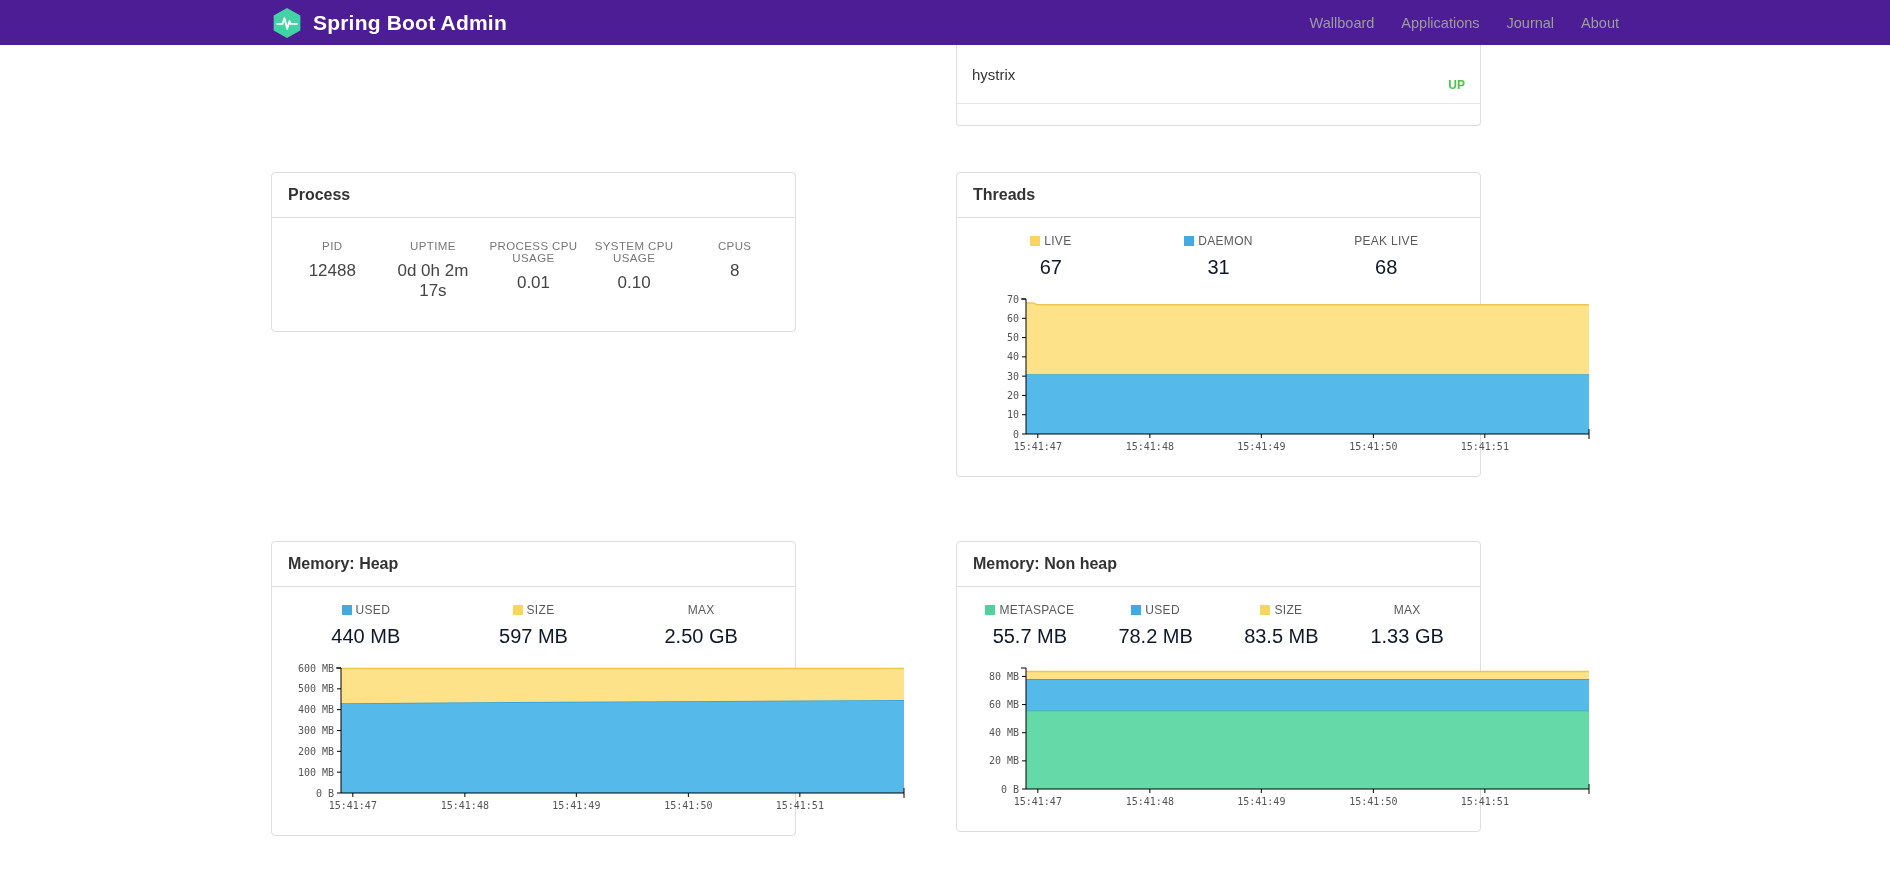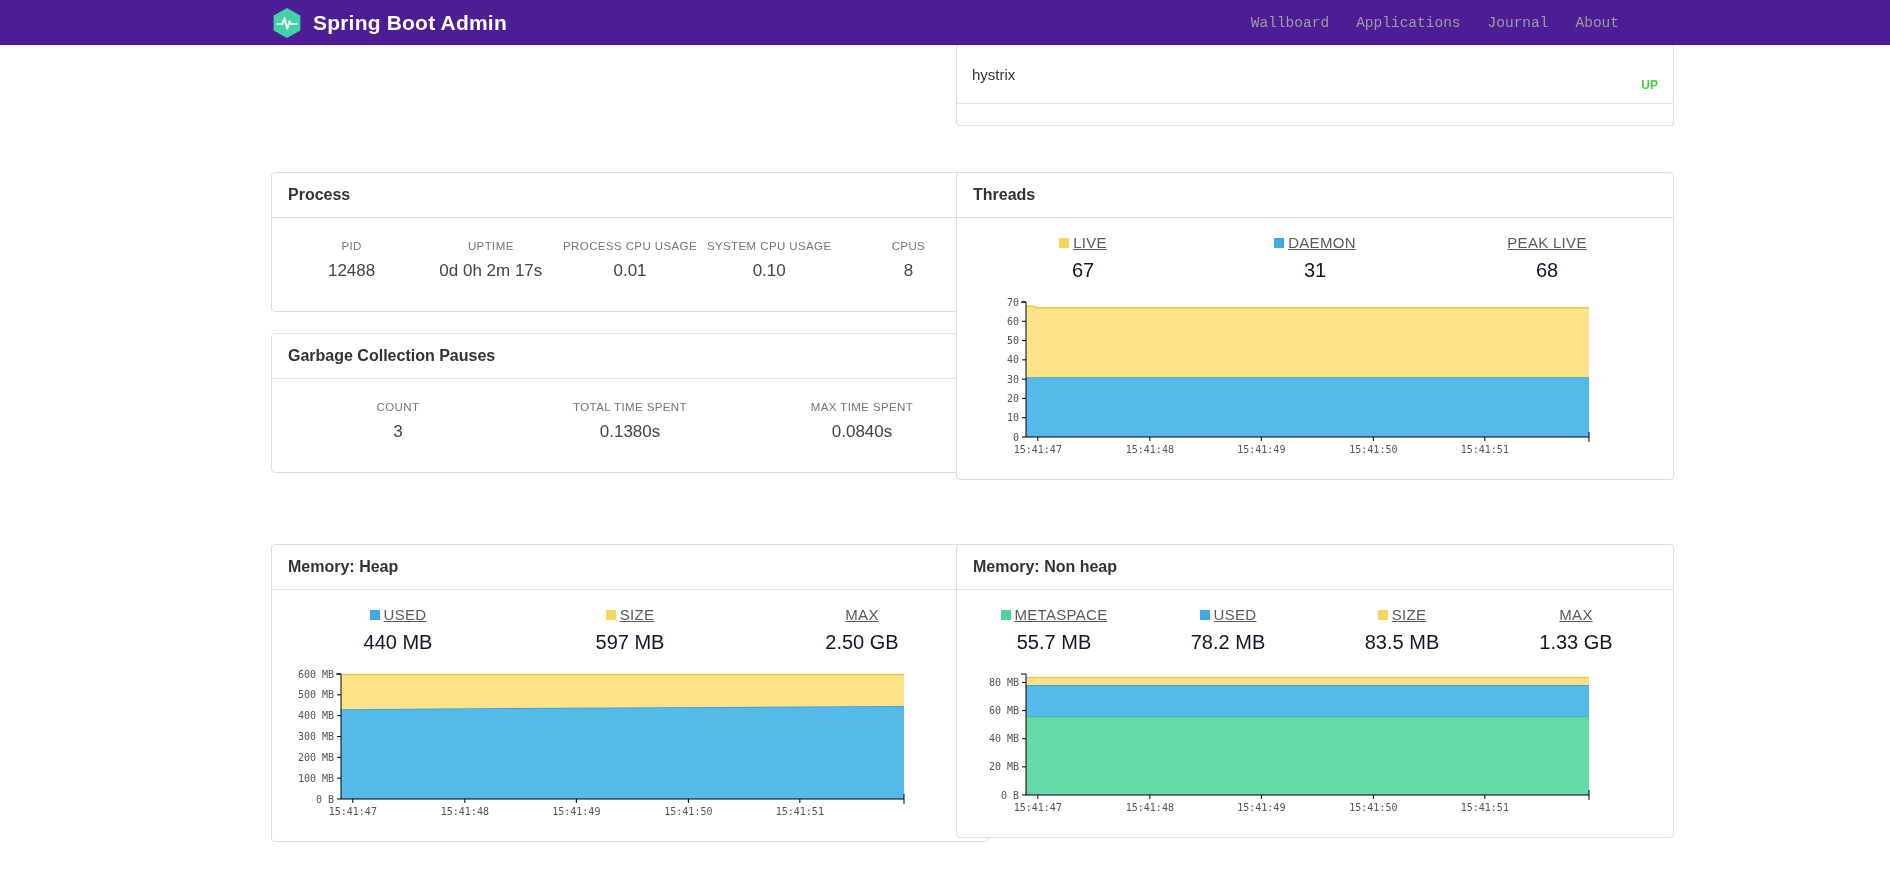--- a/index.html
+++ b/index.html
@@ -15,36 +15,36 @@
     height: 45px;
     background: #4c1d95;
     display: flex;
     align-items: center;
     justify-content: space-between;
     padding: 0 271px;
   }
   .brand { display: flex; align-items: center; gap: 10px; cursor: pointer; }
   .brand-logo { width: 32px; height: 32px; display: block; }
   .brand-title { color: #ffffff; font-size: 21px; font-weight: bold; letter-spacing: 0.2px; }
-  .nav-links { display: flex; gap: 27px; font-family: Liberation Mono, monospace; }
+  .nav-links { display: flex; gap: 27px; }
   .nav-link { color: #9d9d9d; font-size: 14.5px; cursor: pointer; }
 
   
   .container { width: 1348px; margin: 0 auto; }
   .row { display: flex; gap: 22px; }
   .col { width: 663px; display: flex; flex-direction: column; }
   .row-b { margin-top: 46px; }
   .row-c { margin-top: 64px; }
 
   
   .panel {
     border: 1px solid #ddd;
     border-radius: 4px;
     background: #fff;
-    width: 718px;
+    width: 525px;
   }
   .panel-heading { padding: 13px 16px; border-bottom: 1px solid #ddd; }
   .panel-title { font-size: 16px; font-weight: bold; color: #333; }
 
   
   .health-panel { border-top: none; border-radius: 0 0 4px 4px; }
   .health-row {
     display: flex; justify-content: space-between; align-items: center;
     padding: 11px 15px; border-bottom: 1px solid #e5e5e5;
   }
@@ -56,22 +56,22 @@
   .metrics { display: flex; padding: 22px 10px 30px; }
   .metric { flex: 1; text-align: center; }
   .metric-label { font-size: 11.5px; color: #767676; letter-spacing: 0.4px; margin-bottom: 9px; }
   .metric-value { font-size: 17px; color: #454545; }
   .panel-process { margin-bottom: 21px; }
 
   
   .legend { display: flex; padding: 16px 10px 2px; }
   .legend-item { flex: 1; text-align: center; }
   .legend-label {
-    font-size: 15px; color: #5a5a5a; letter-spacing: 0.3px;
-    display: flex; align-items: center; justify-content: center; gap: 4px; text-decoration: underline;
+    font-size: 12px; color: #5a5a5a; letter-spacing: 0.3px;
+    display: flex; align-items: center; justify-content: center; gap: 4px;
   }
   .swatch { width: 10px; height: 10px; display: inline-block; }
   .legend-value { font-size: 20px; color: #0f172a; margin-top: 8px; }
 
   .chart-wrap { padding: 10px 0 16px 1px; }
   .chart-wrap svg { display: block; }
 </style>
 </head>
 <body>
 
@@ -130,39 +130,20 @@
             <div class="metric-label">SYSTEM CPU USAGE</div>
             <div class="metric-value">0.10</div>
           </div>
           <div class="metric">
             <div class="metric-label">CPUS</div>
             <div class="metric-value">8</div>
           </div>
         </div>
       </div>
 
-      <div class="panel">
-        <div class="panel-heading">
-          <span class="panel-title">Garbage Collection Pauses</span>
-        </div>
-        <div class="metrics">
-          <div class="metric">
-            <div class="metric-label">COUNT</div>
-            <div class="metric-value">3</div>
-          </div>
-          <div class="metric">
-            <div class="metric-label">TOTAL TIME SPENT</div>
-            <div class="metric-value">0.1380s</div>
-          </div>
-          <div class="metric">
-            <div class="metric-label">MAX TIME SPENT</div>
-            <div class="metric-value">0.0840s</div>
-          </div>
-        </div>
-      </div>
 
     </div>
 
     <div class="col">
       <div class="panel">
         <div class="panel-heading">
           <span class="panel-title">Threads</span>
         </div>
         <div class="legend">
           <div class="legend-item">

